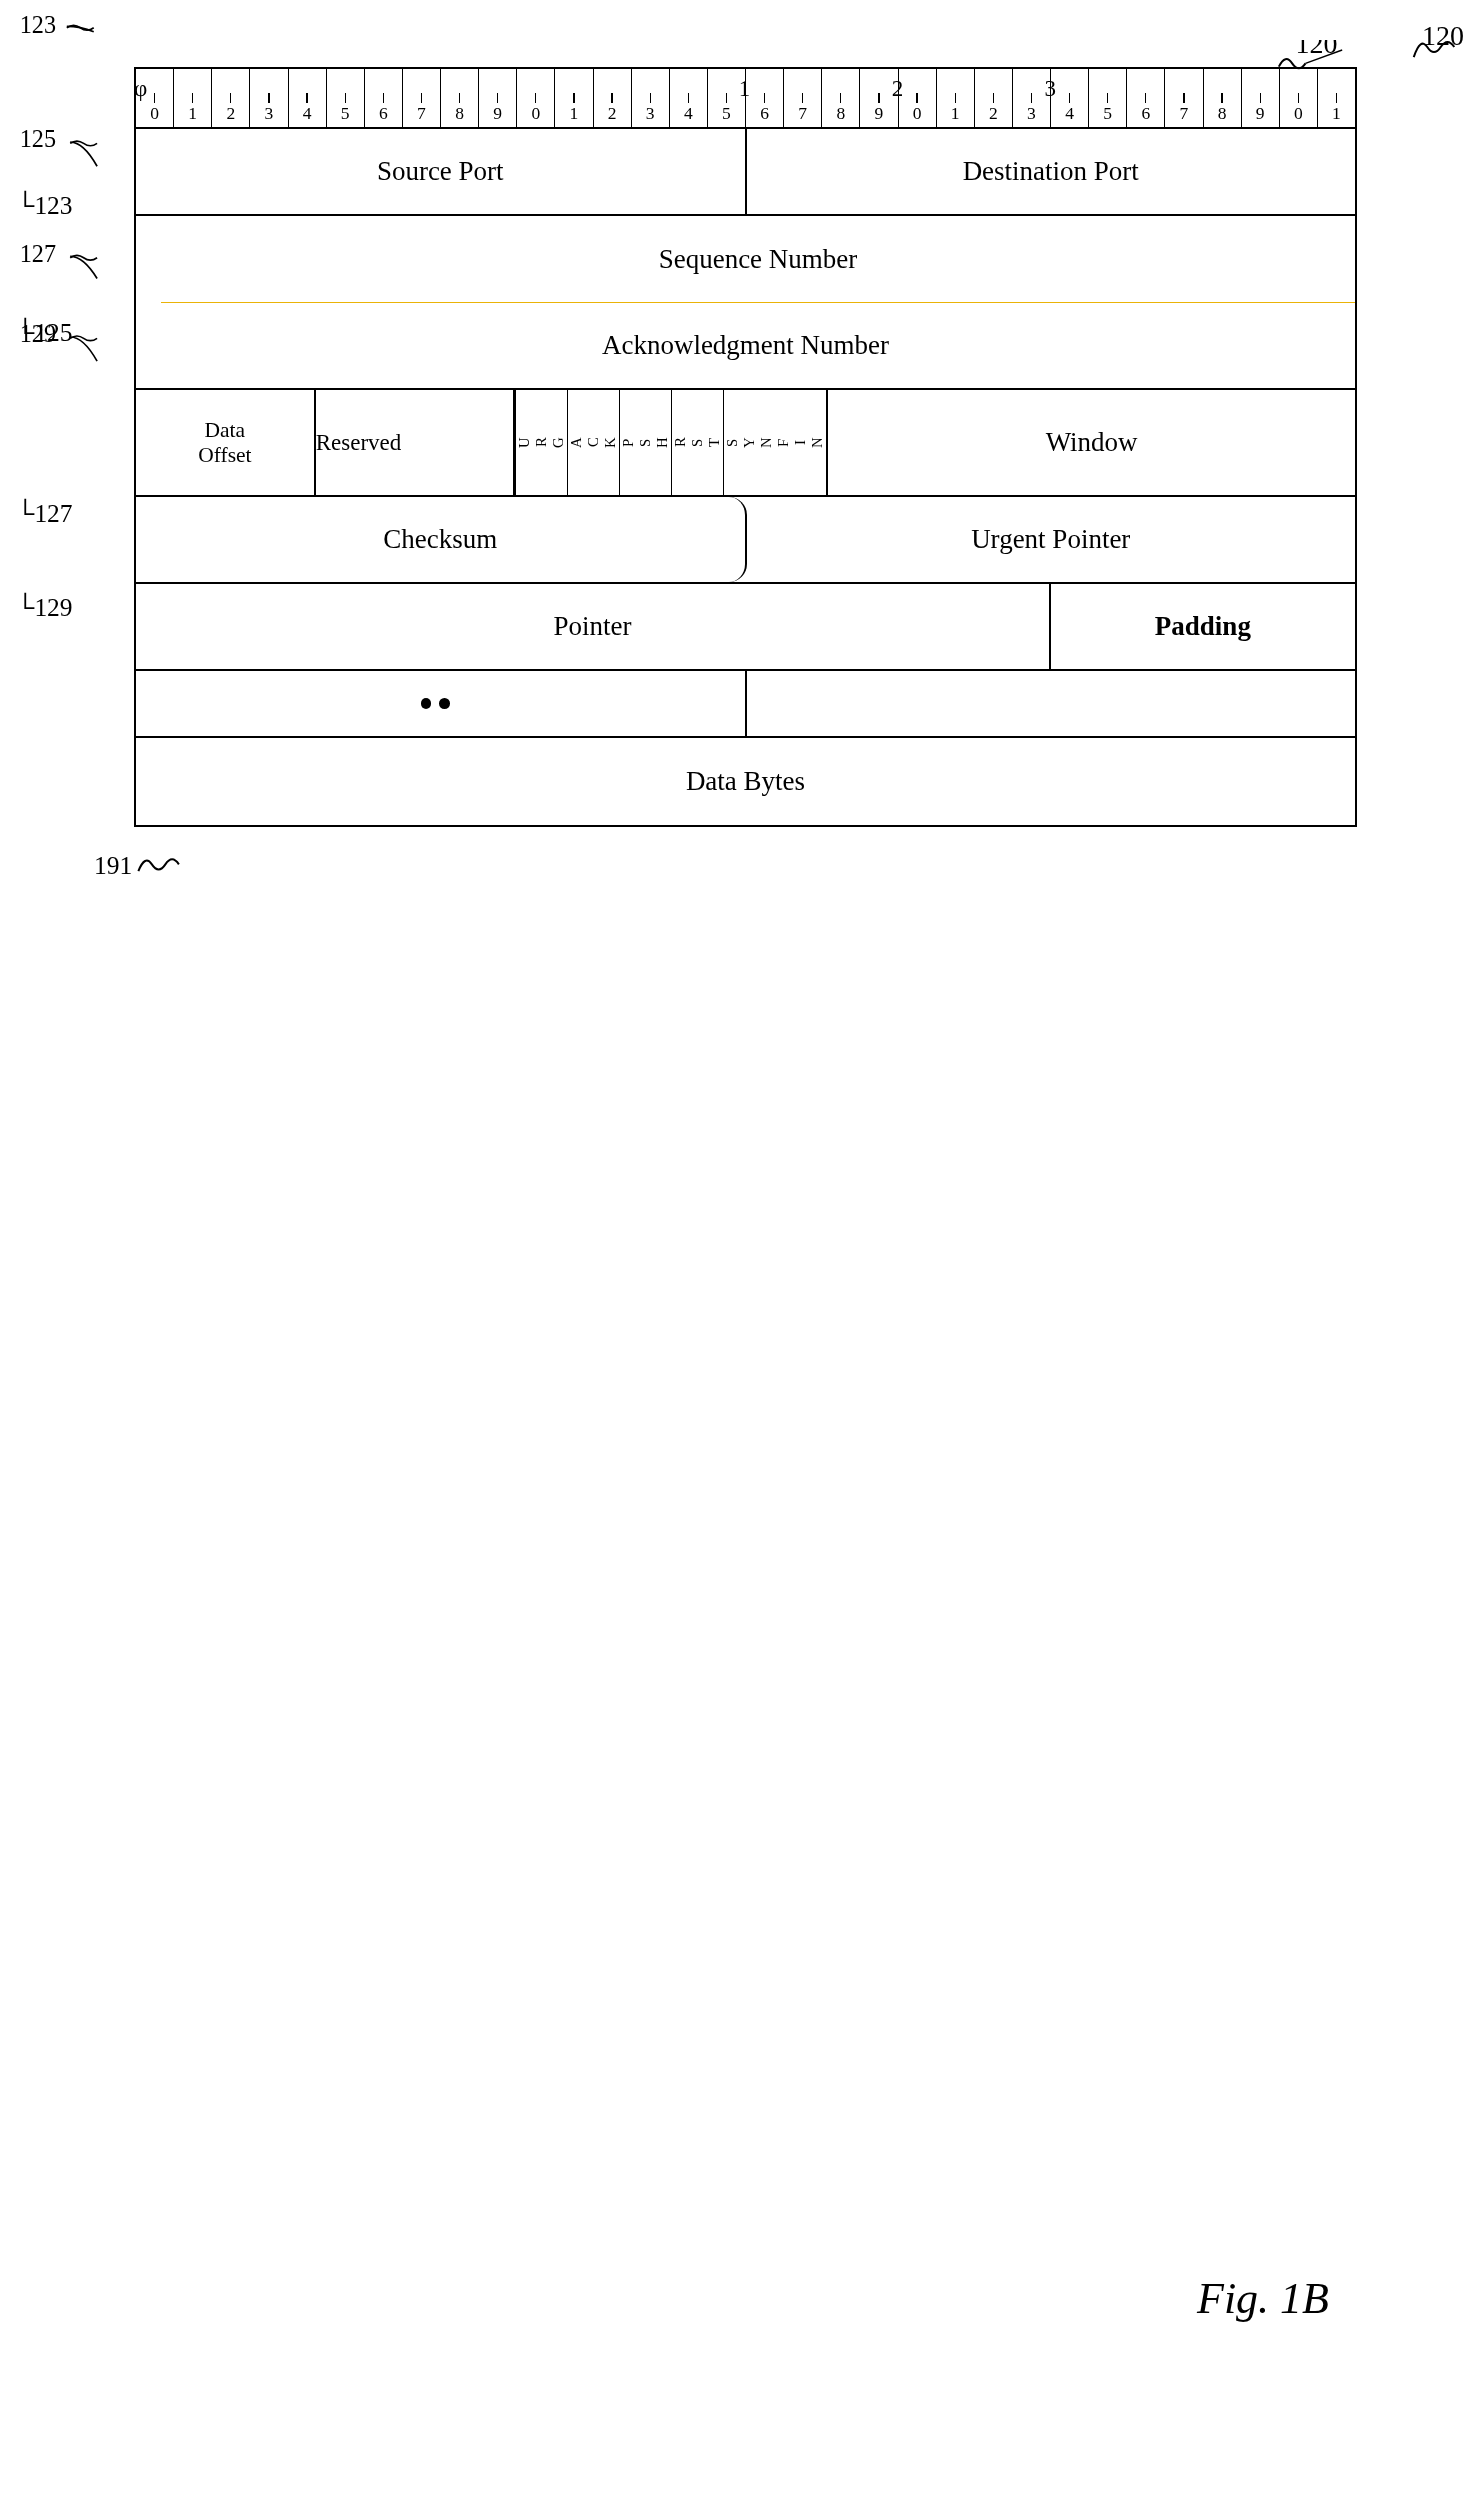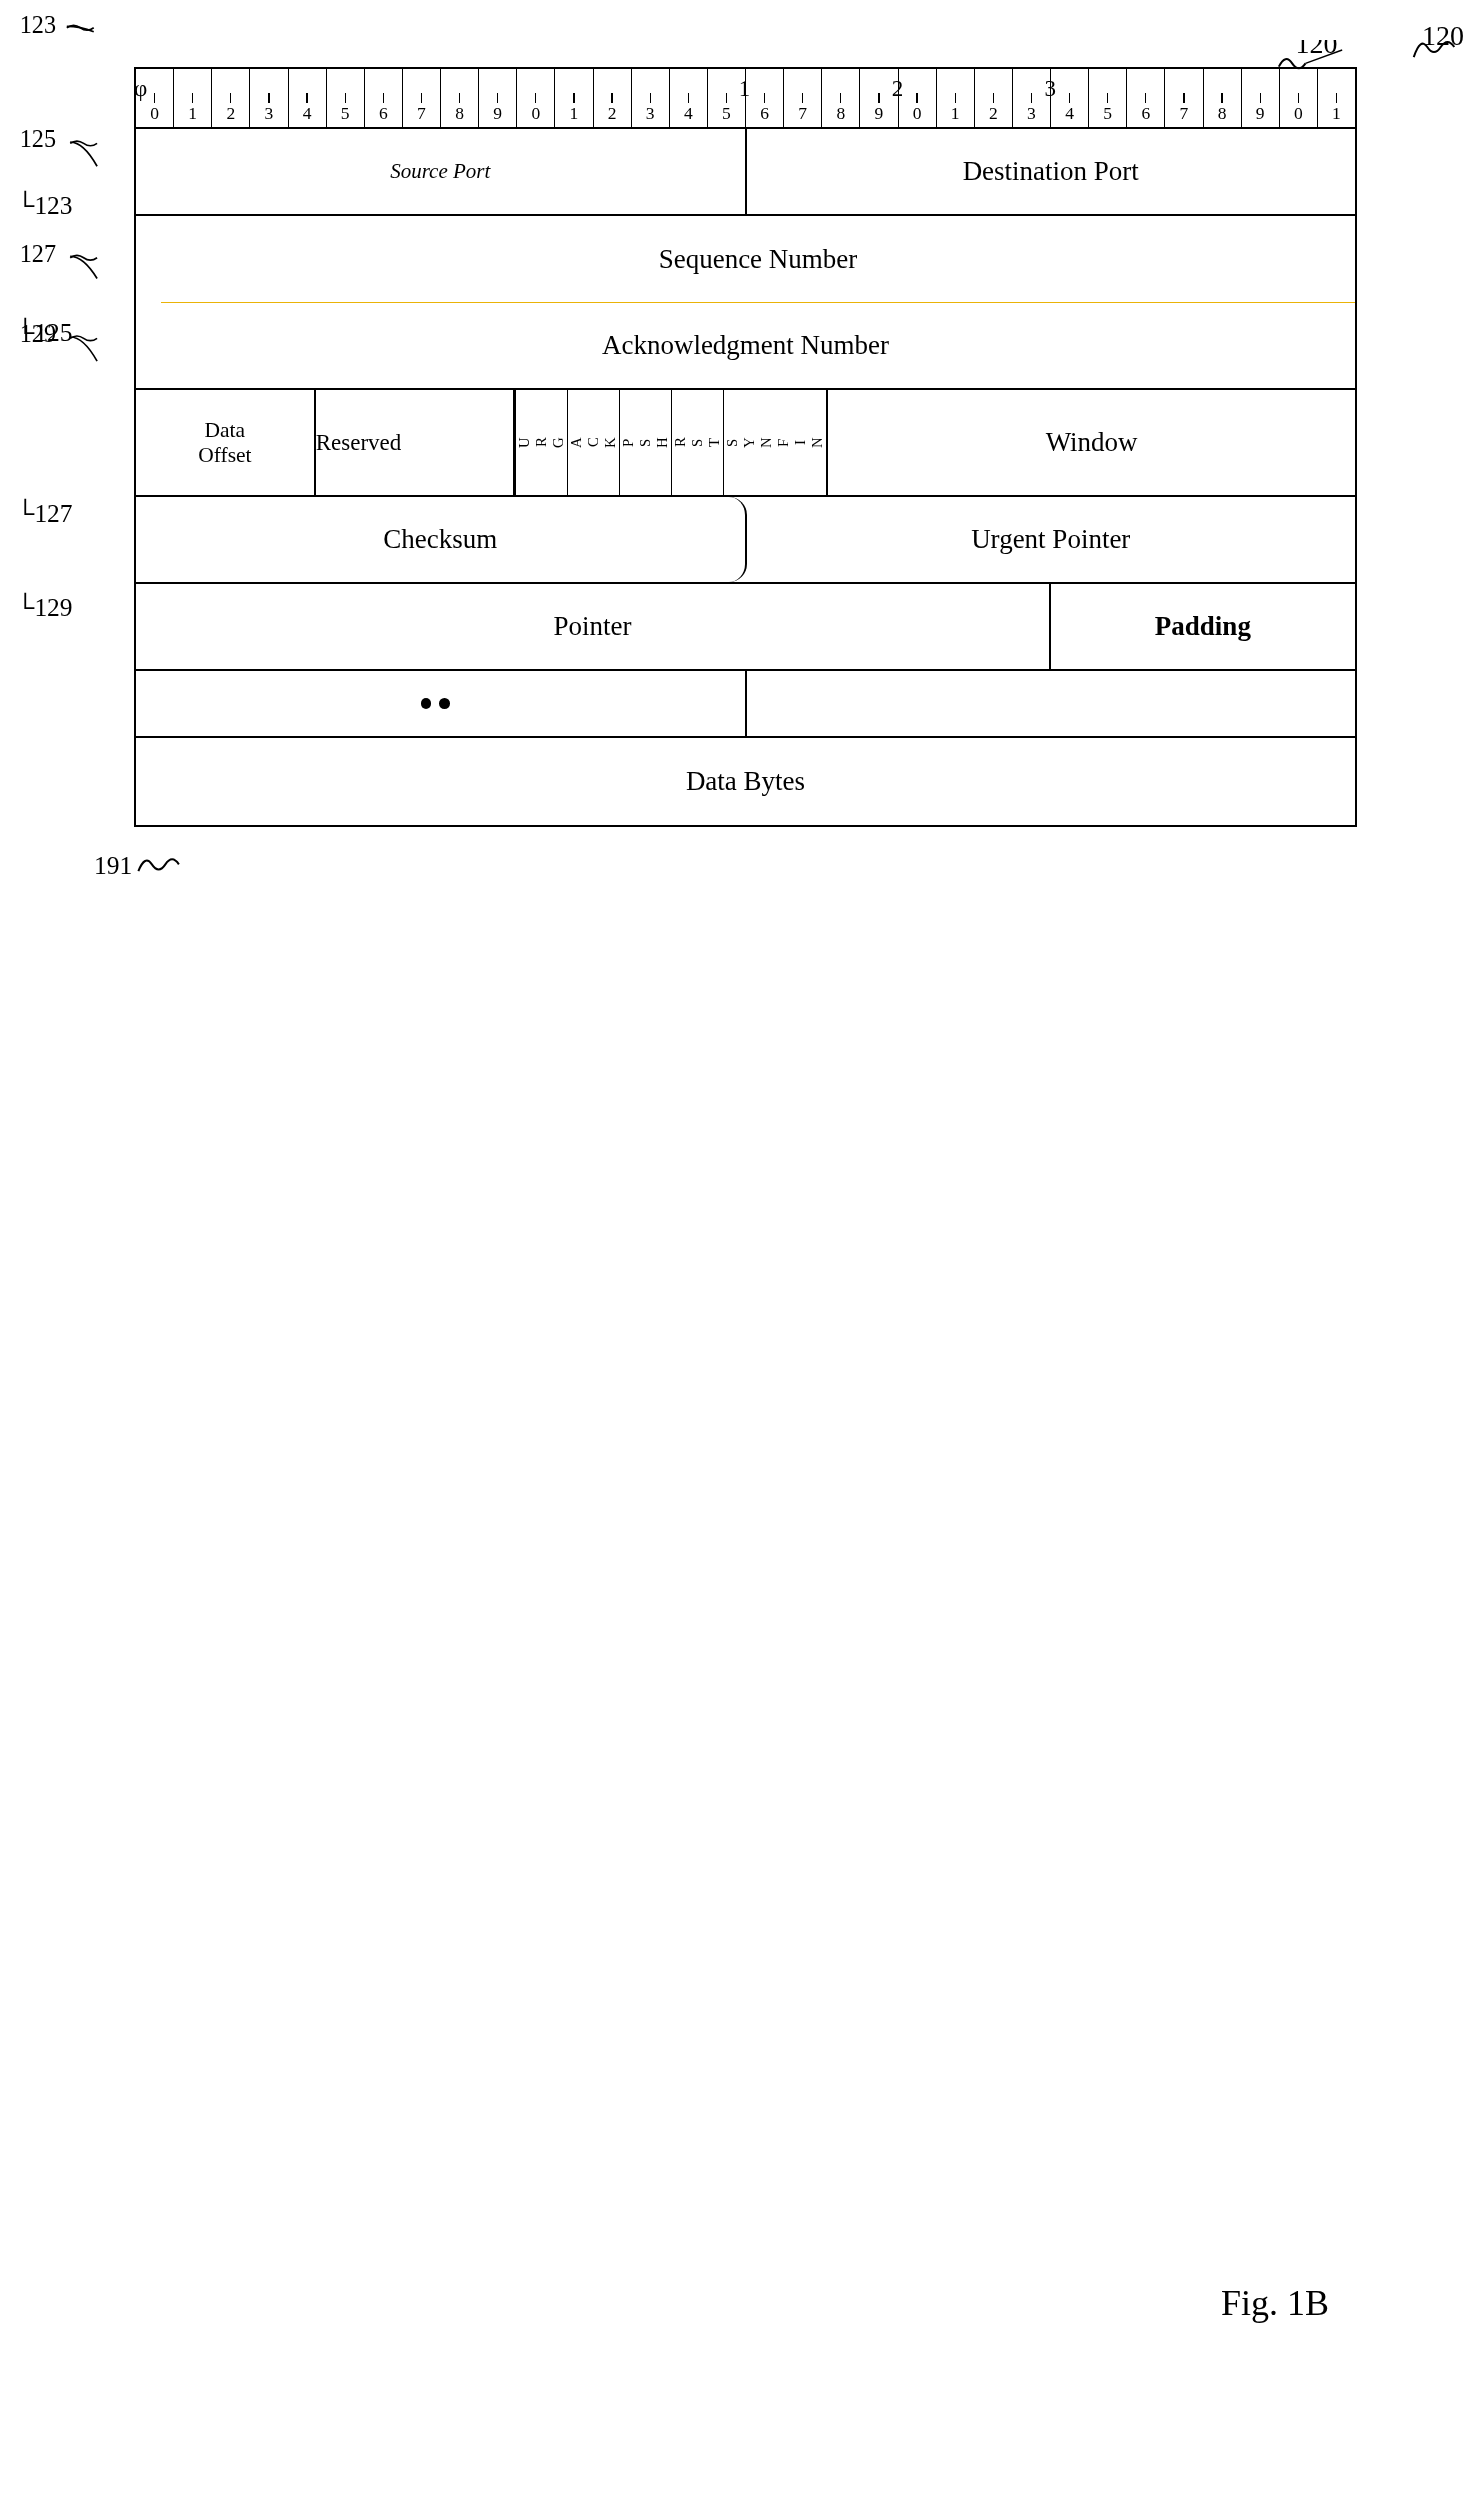--- a/index.html
+++ b/index.html
@@ -190,21 +190,21 @@
         <div style="width:1.3px;height:10.7px;background:#000;"></div>
           <span>0</span>
       </div>
       <div style="flex:1; display:flex; flex-direction:column; align-items:center; justify-content:flex-end; padding-bottom:2.7px; font-size:17.5px;">
         <div style="width:1.3px;height:10.7px;background:#000;"></div>
           <span>1</span>
       </div>
     </div>
 
     <div style="display:flex; border-bottom:2px solid #000; min-height:87px;">
-      <div style="flex:16; border-right:2px solid #000; display:flex; align-items:center; justify-content:center; font-size:21px;font-style:italic;">
+      <div style="flex:16; border-right:2px solid #000; display:flex; align-items:center; justify-content:center; font-size:27px;">
         <span>Source Port</span>
       </div>
       <div style="flex:16; display:flex; align-items:center; justify-content:center; font-size:27px;">
         <span>Destination Port</span>
       </div>
     </div>
 
     <div style="display:flex; border-bottom:1px solid #eab308; min-height:87px;margin-left:25px;">
       <div style="flex:32; display:flex; align-items:center; justify-content:center; font-size:27px;">
         <span>Sequence Number</span>
@@ -303,21 +303,21 @@
     <div style="position:absolute; left:calc(62.5% - 6.7px); bottom:5.4px; font-size:23px;">
       <span>2</span>
     </div>
 
     <div style="position:absolute; left:calc(75% - 6.7px); bottom:5.4px; font-size:23px;">
       <span>3</span>
     </div>
   </div>
 </div>
 
-<div style="position:absolute; bottom:188px; right:148px; font-family:'Times New Roman',serif; font-size:36px; ">Fig. 1B</div>
+<div style="position:absolute; bottom:188px; right:148px; font-family:'Times New Roman',serif; font-size:44px; font-style:italic;">Fig. 1B</div>
 
 <div style="position:absolute; top:40px; right:121px; font-family:'Times New Roman',serif; font-size:28px;">
   <svg width="81" height="40" viewBox="0 0 120 60" style="font-size:42px">
     <text x="30" y="20" font-family="Times New Roman" font-size="42">120</text>
     <path d="M5,40 Q15,20 25,35 Q35,50 45,35" stroke="#000" stroke-width="3" fill="none"></path>
     <line x1="45" y1="35" x2="100" y2="15" stroke="#000" stroke-width="2"></line>
   </svg>
 </div>
 
 <div style="position:absolute; top:148px; left:13.4px; font-family:'Times New Roman',serif;margin-top:38px;">

